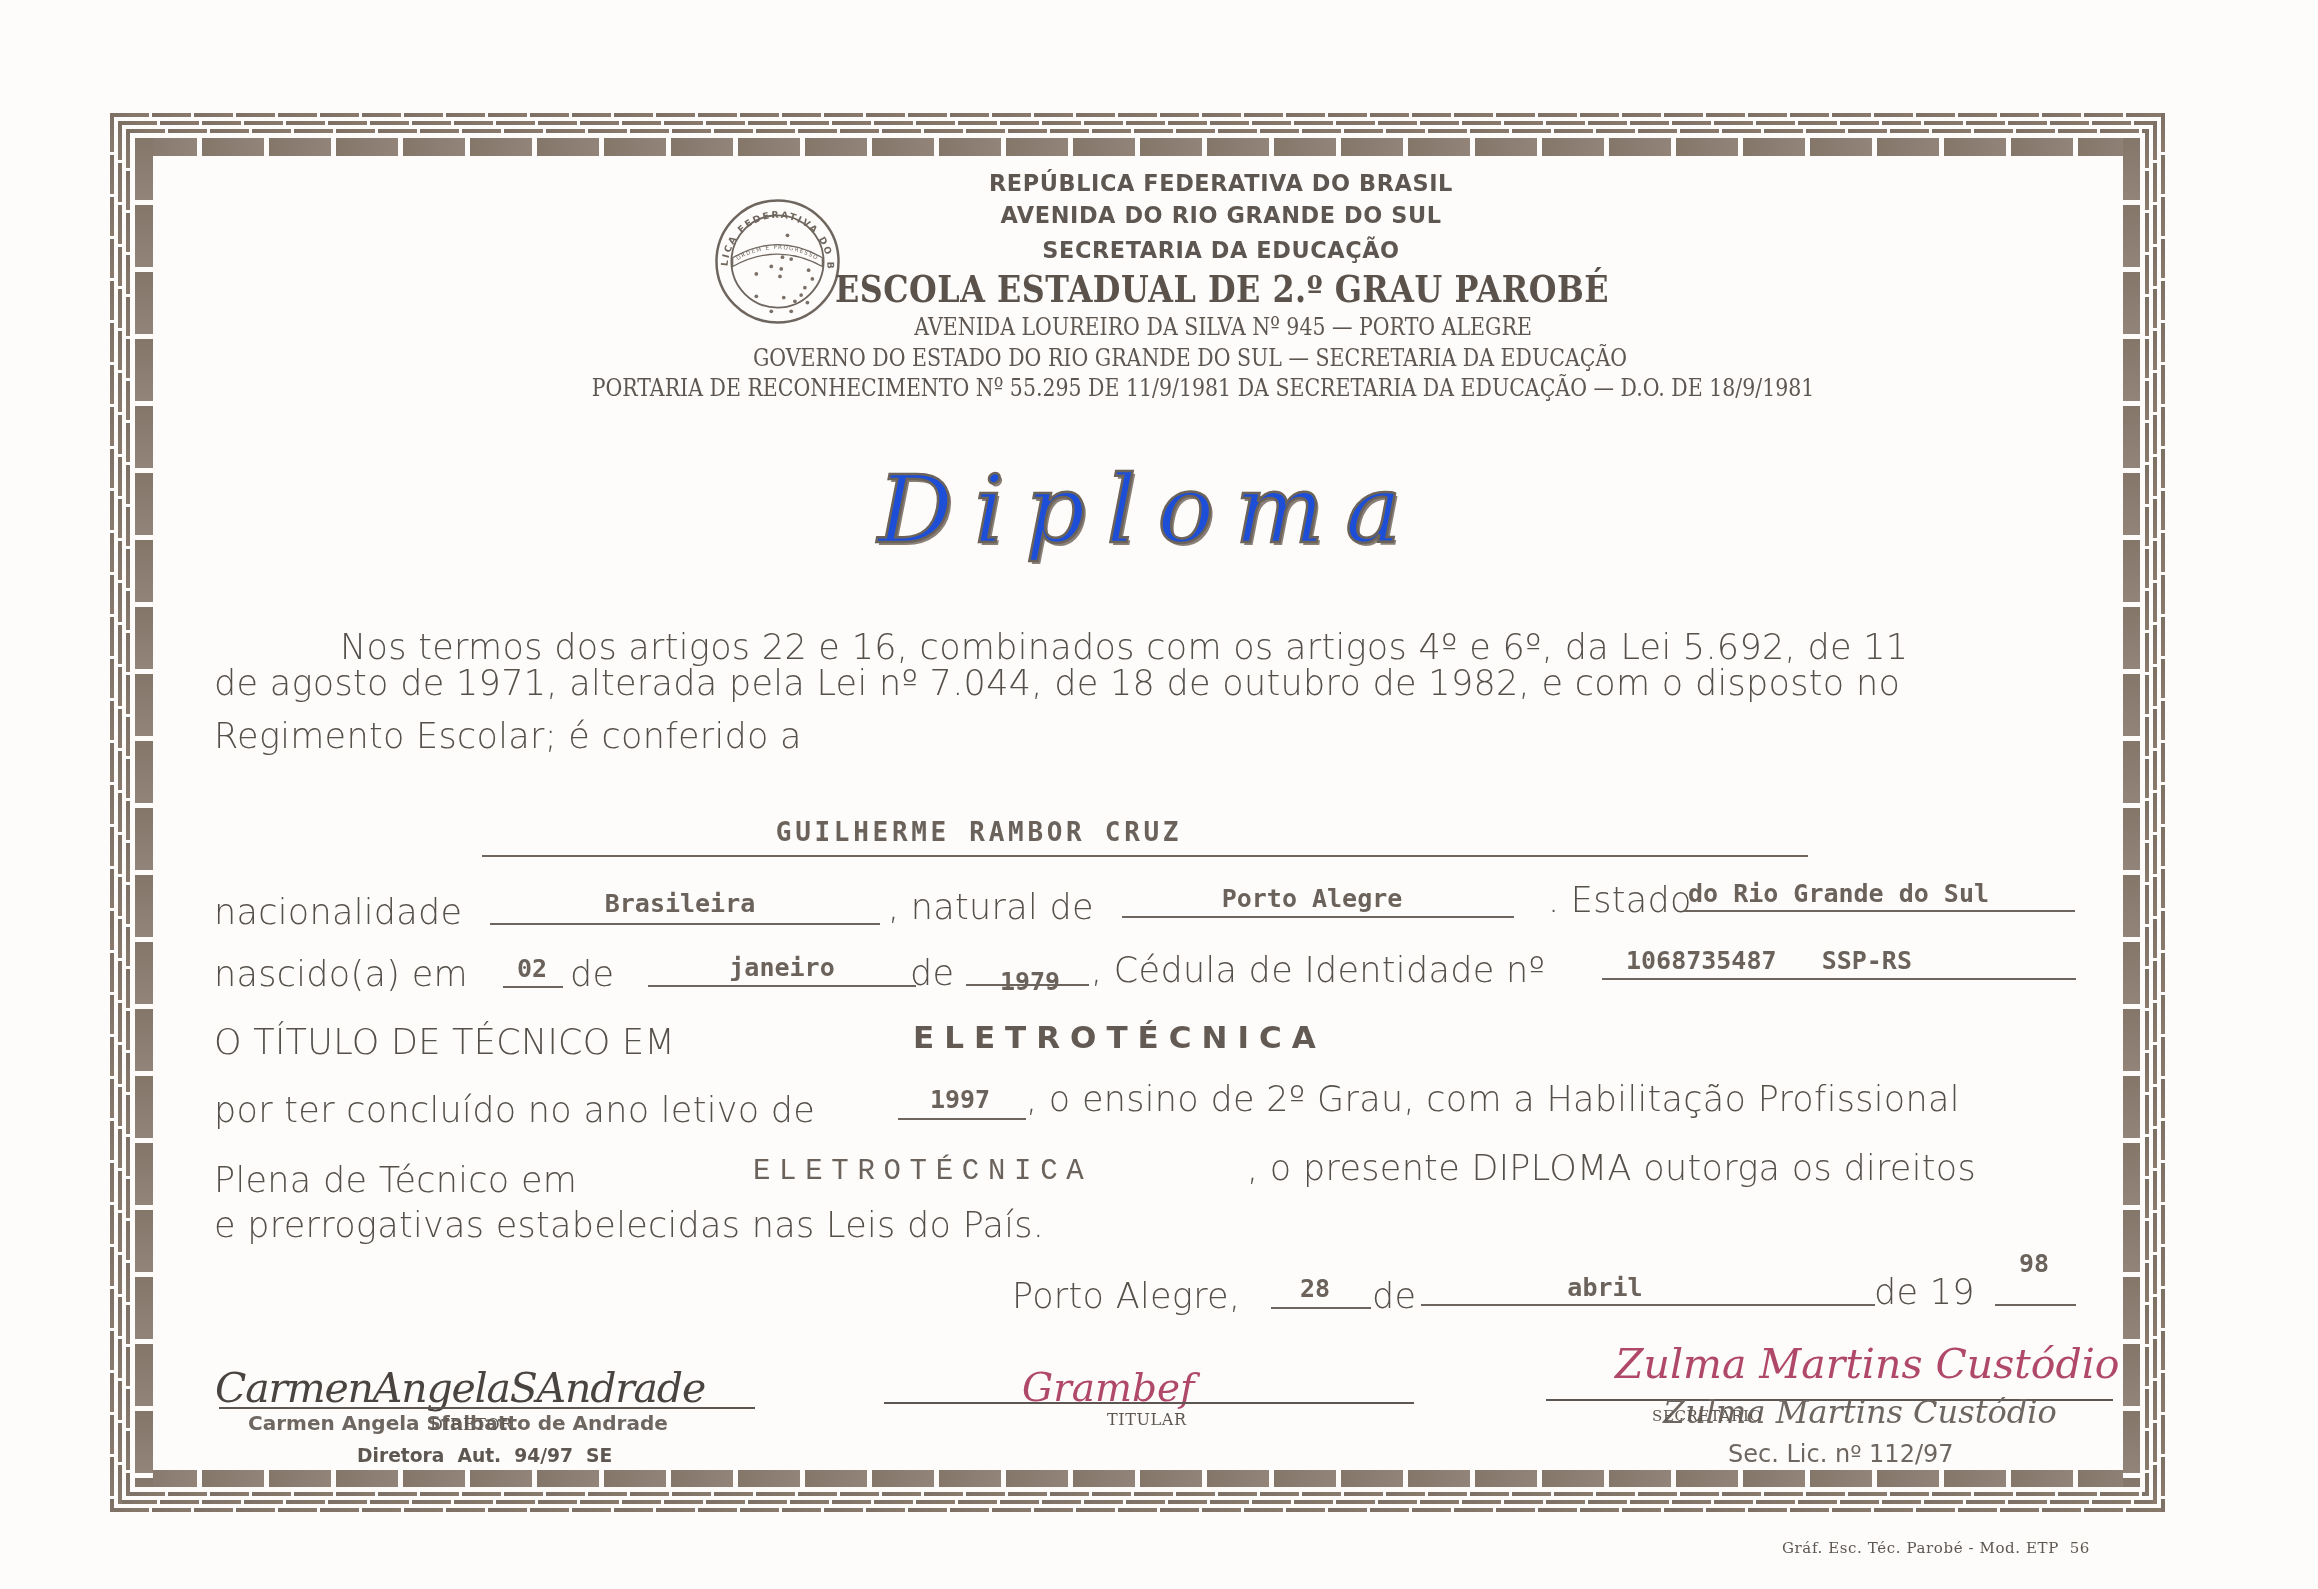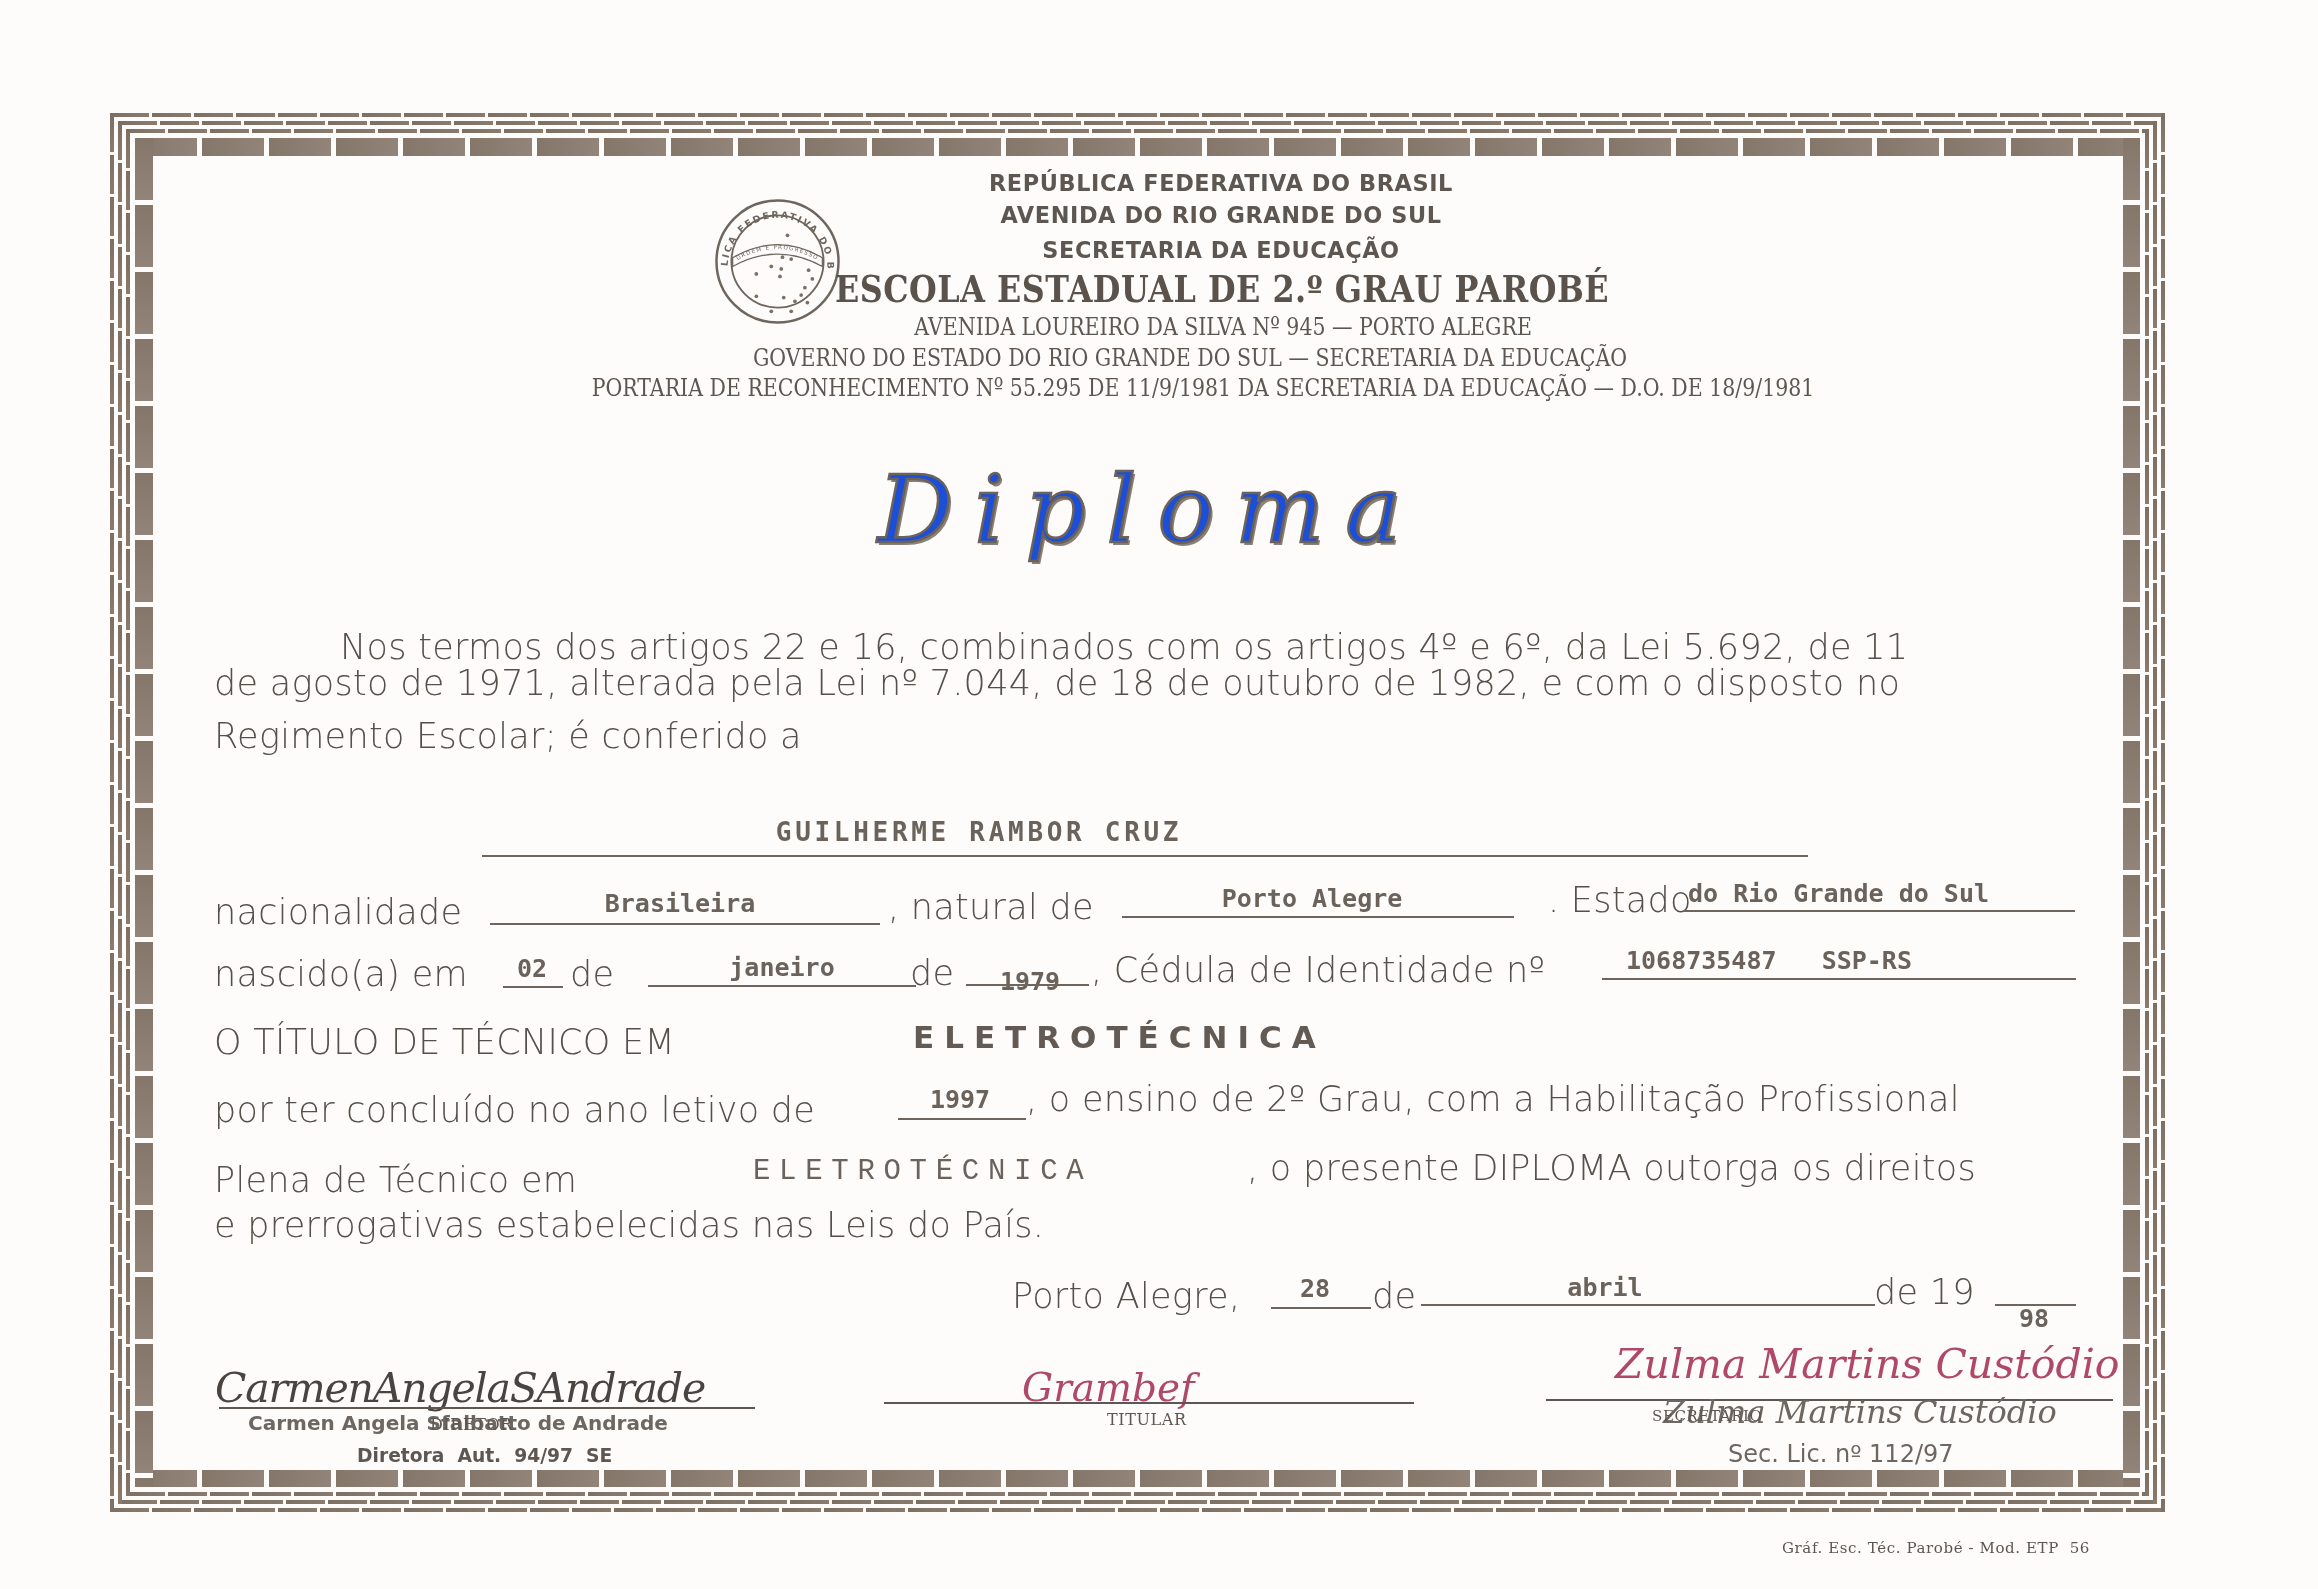--- a/index.html
+++ b/index.html
@@ -179,21 +179,21 @@
 
 <div class="abs body-text" style="left:214px;top:1205px;">e prerrogativas estabelecidas nas Leis do País.</div>
 
 <div class="abs body-text" style="left:1012px;top:1276px;">Porto Alegre,</div>
 <div class="abs typed centered" style="left:1315px;top:1274px;">28</div>
 <div class="fill-line" style="left:1271px;top:1307px;width:100px;"></div>
 <div class="abs body-text" style="left:1372px;top:1276px;">de</div>
 <div class="abs typed centered" style="left:1605px;top:1273px;">abril</div>
 <div class="fill-line" style="left:1421px;top:1304px;width:454px;"></div>
 <div class="abs body-text" style="left:1874px;top:1272px;">de 19</div>
-<div class="abs typed centered" style="left:2034px;top:1304px;">98</div>
+<div class="abs typed centered" style="left:2034px;top:1249px;">98</div>
 <div class="fill-line" style="left:1995px;top:1304px;width:81px;"></div>
 
 <div class="abs signature" style="left:215px;top:1364px;font-size:41px;color:#4a4440;letter-spacing:-1.2px;">CarmenAngelaSAndrade</div>
 <div class="sig-line" style="left:219px;top:1407px;width:536px;"></div>
 <div class="abs stamp" style="left:248px;top:1411px;font-size:20px;">Carmen Angela Sfalbatto de Andrade</div>
 <div class="abs role-serif" style="left:430px;top:1415px;">DIRETOR</div>
 <div class="abs stamp" style="left:357px;top:1445px;font-size:18.7px;white-space:pre;color:#5e5650;">Diretora  Aut.  94/97  SE</div>
 
 <div class="abs signature" style="left:1022px;top:1365px;font-size:39px;color:#b0486a;">Grambef</div>
 <div class="sig-line" style="left:884px;top:1402px;width:530px;"></div>

